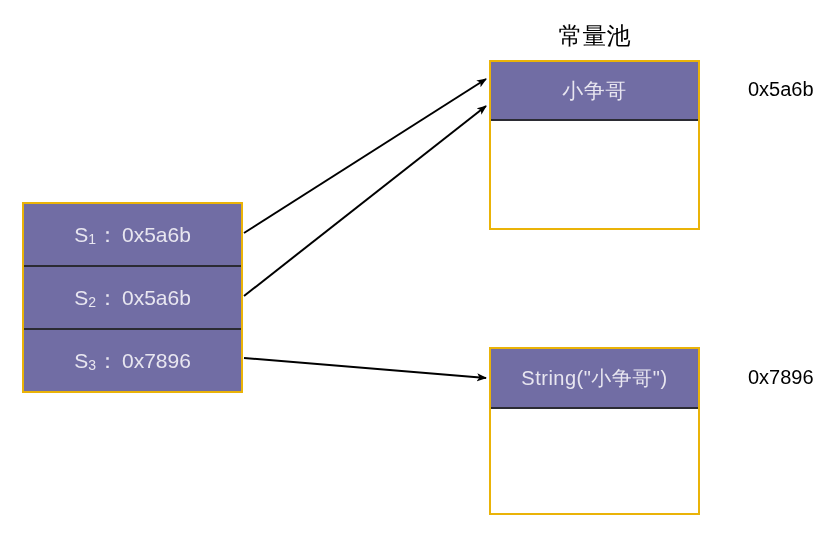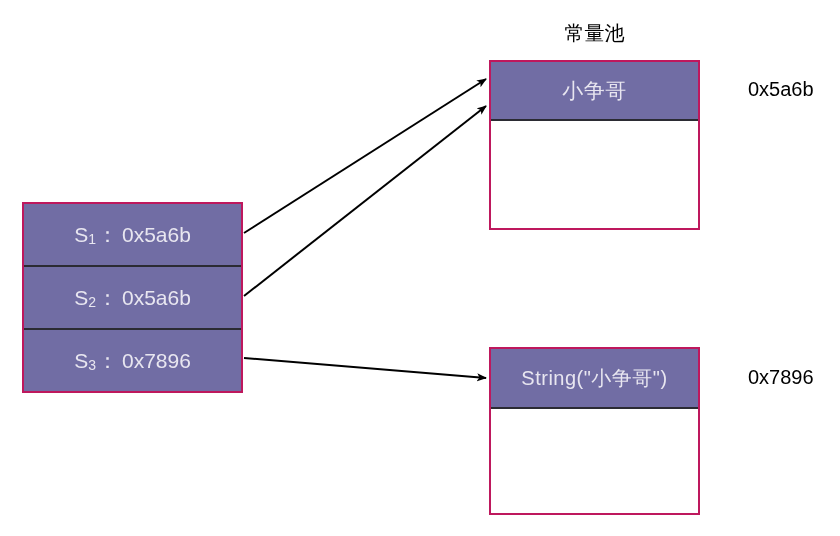--- a/index.html
+++ b/index.html
@@ -22,21 +22,21 @@
     left: 0;
     top: 0;
     width: 840px;
     height: 536px;
   }
 
   
   .box {
     position: absolute;
     box-sizing: border-box;
-    border: 2px solid #be185d;
+    border: 2px solid #eab308;
     background: #ffffff;
   }
 
   .cell {
     position: absolute;
     box-sizing: border-box;
     display: flex;
     align-items: center;
     justify-content: center;
     background: #716da4;
@@ -115,21 +115,21 @@
   .caption {
     position: absolute;
     color: #000000;
     white-space: nowrap;
   }
   #pool-title {
     left: 489px;
     top: 20px;
     width: 211px;
     text-align: center;
-    font-size: 20px;
+    font-size: 24px;
   }
   #pool-address {
     left: 748px;
     top: 78px;
     font-size: 20px;
   }
   #heap-address {
     left: 748px;
     top: 366px;
     font-size: 20px;

